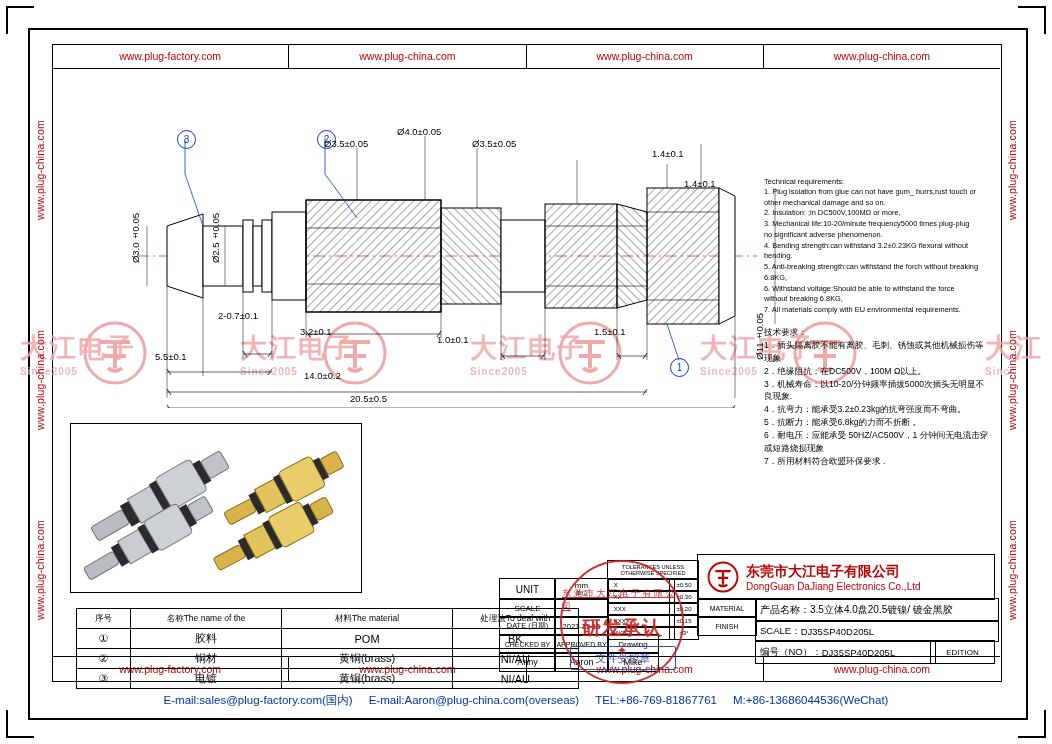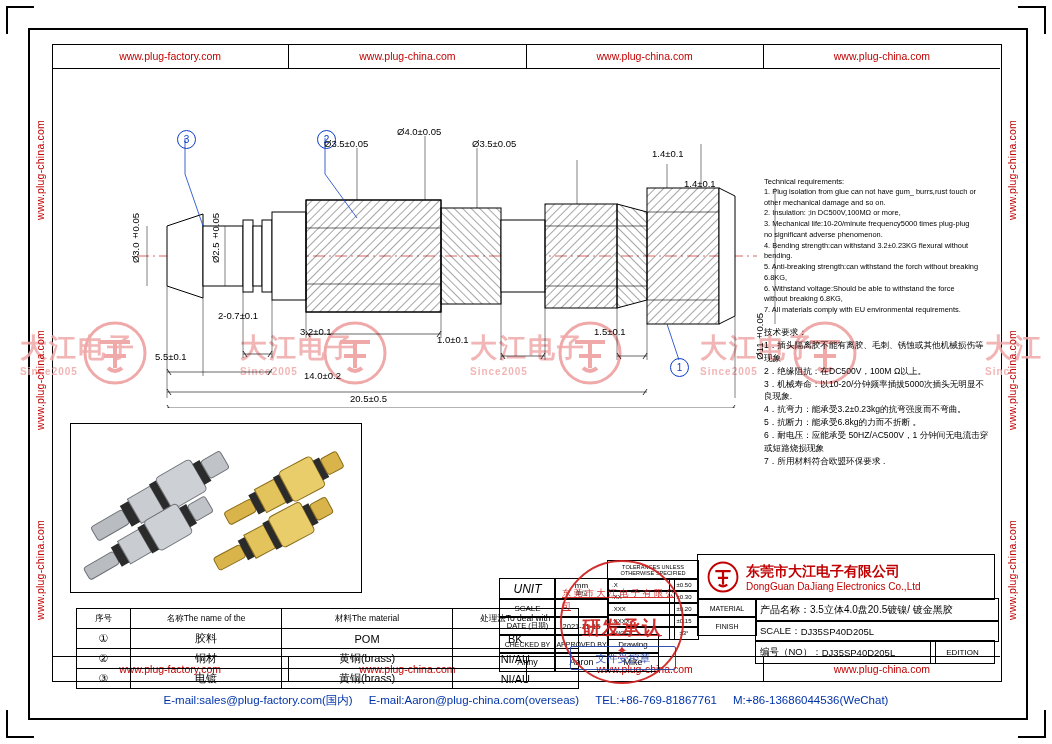--- a/index.html
+++ b/index.html
@@ -376,21 +376,21 @@
     <div class="grid" style="left:617px;top:510px;width:28px;height:12px;font-size:6px;">±0.50</div>
     <div class="grid" style="left:555px;top:522px;width:62px;height:12px;font-size:6px;justify-content:flex-start;padding-left:4px;">.XX</div>
     <div class="grid" style="left:617px;top:522px;width:28px;height:12px;font-size:6px;">±0.30</div>
     <div class="grid" style="left:555px;top:534px;width:62px;height:12px;font-size:6px;justify-content:flex-start;padding-left:4px;">.XXX</div>
     <div class="grid" style="left:617px;top:534px;width:28px;height:12px;font-size:6px;">±0.20</div>
     <div class="grid" style="left:555px;top:546px;width:62px;height:12px;font-size:6px;justify-content:flex-start;padding-left:4px;">.XXXX</div>
     <div class="grid" style="left:617px;top:546px;width:28px;height:12px;font-size:6px;">±0.15</div>
     <div class="grid" style="left:555px;top:558px;width:62px;height:12px;font-size:6px;justify-content:flex-start;padding-left:4px;">ANGEL</div>
     <div class="grid" style="left:617px;top:558px;width:28px;height:12px;font-size:6px;">±3°</div>
 
-    <div class="grid" style="left:447px;top:510px;width:55px;height:20px;font-size:12px;font-style:italic;">UNIT</div>
+    <div class="grid" style="left:447px;top:510px;width:55px;height:20px;font-size:10px;">UNIT</div>
     <div class="grid" style="left:502px;top:510px;width:53px;height:20px;font-size:8px;flex-direction:column;line-height:1;">
       <span style="font-size:8px">mm</span>
       <span style="font-size:6px">单位</span>
     </div>
     <div class="grid" style="left:447px;top:530px;width:55px;height:18px;font-size:8px;">SCALE</div>
     <div class="grid" style="left:502px;top:530px;width:53px;height:18px;"></div>
     <div class="grid" style="left:447px;top:548px;width:55px;height:18px;font-size:7.5px;">DATE (日期)</div>
     <div class="grid" style="left:502px;top:548px;width:53px;height:18px;font-size:7.5px;">2021-11-15</div>
     <div class="grid" style="left:447px;top:566px;width:55px;height:18px;font-size:7px;">CHECKED BY</div>
     <div class="grid" style="left:502px;top:566px;width:53px;height:18px;font-size:7px;">APPROVED BY</div>

